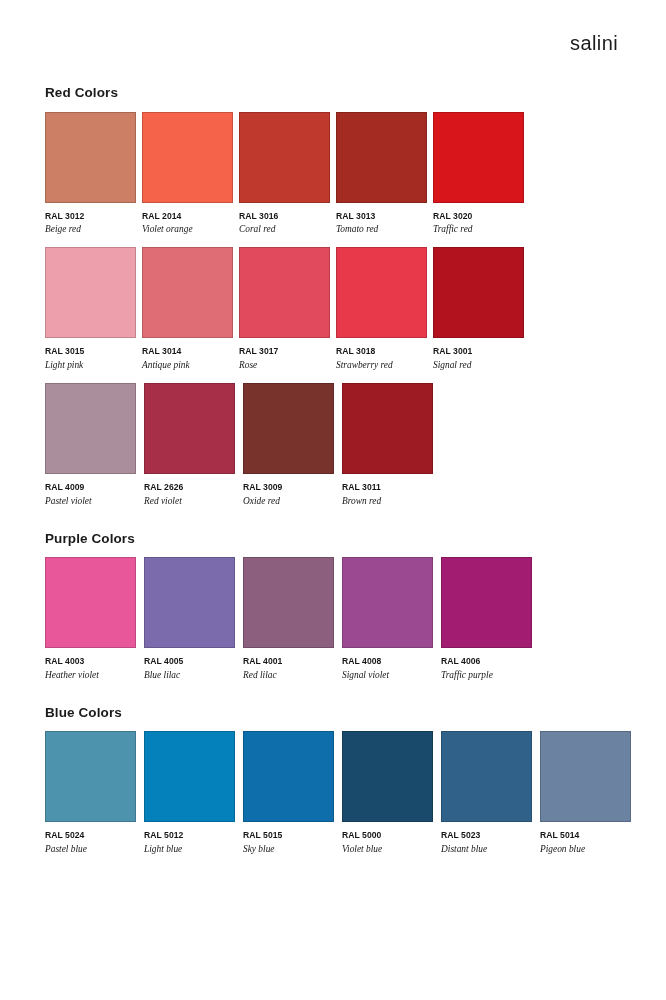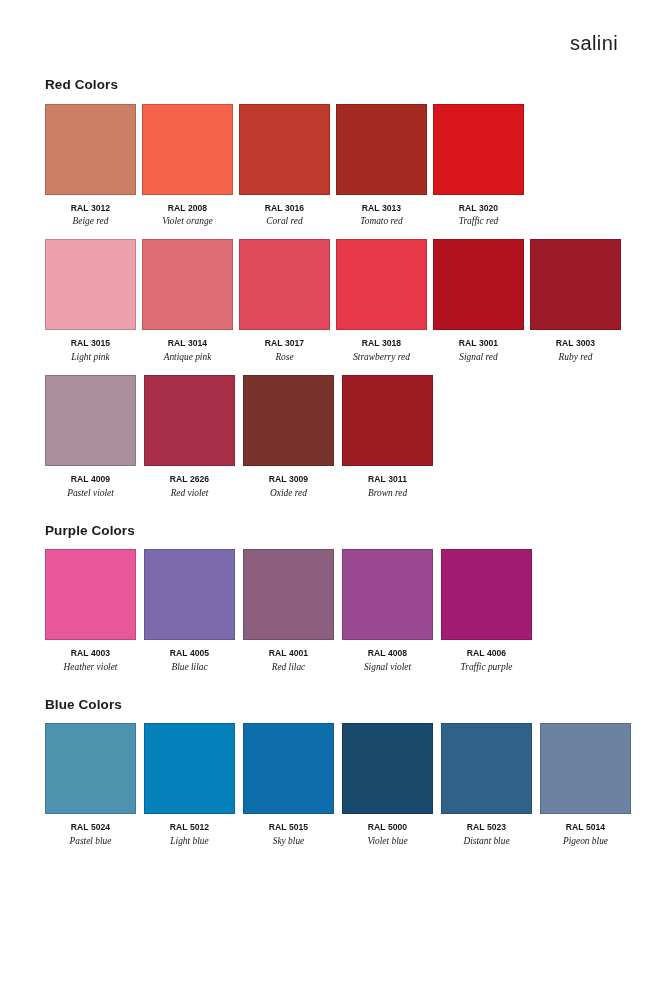--- a/index.html
+++ b/index.html
@@ -34,21 +34,21 @@
     font-weight: 400;
     letter-spacing: 0.4px;
     color: #1c1c1c;
     line-height: 1;
   }
 
   
   .sheet {
     position: absolute;
     left: 45px;
-    top: 78px;
+    top: 86px;
     width: 576px;
   }
   .section { width: 100%; }
   .section + .section { margin-top: 25px; }
 
   .section-title {
     font-family: "Liberation Sans", sans-serif;
     font-size: 13.5px;
     font-weight: bold;
     color: #1a1a1a;
@@ -56,21 +56,20 @@
     margin-bottom: 12px;
     line-height: 1;
   }
 
   
   .row {
     display: flex;
     flex-direction: row;
     gap: 6px;
     margin-bottom: 12px;
-    text-align: center;
   }
   .row:last-child { margin-bottom: 0; gap: 8px; }
 
   .cell {
     width: 91px;
     flex: 0 0 91px;
   }
 
   .chip {
     width: 91px;
@@ -112,21 +111,21 @@
       <div class="section">
         <div class="section-title">Red Colors</div>
         <div class="row">
           <div class="cell">
             <div class="chip" style="background: rgb(204, 127, 100);"></div>
             <div class="chip-code">RAL 3012</div>
             <div class="chip-name">Beige red</div>
           </div>
           <div class="cell">
             <div class="chip" style="background: rgb(244, 99, 74);"></div>
-            <div class="chip-code">RAL 2008</div>
+            <div class="chip-code">RAL 2014</div>
             <div class="chip-name">Violet orange</div>
           </div>
           <div class="cell">
             <div class="chip" style="background: rgb(191, 57, 44);"></div>
             <div class="chip-code">RAL 3016</div>
             <div class="chip-name">Coral red</div>
           </div>
           <div class="cell">
             <div class="chip" style="background: rgb(163, 43, 34);"></div>
             <div class="chip-code">RAL 3013</div>
@@ -157,25 +156,20 @@
           <div class="cell">
             <div class="chip" style="background: rgb(232, 57, 75);"></div>
             <div class="chip-code">RAL 3018</div>
             <div class="chip-name">Strawberry red</div>
           </div>
           <div class="cell">
             <div class="chip" style="background: rgb(178, 18, 30);"></div>
             <div class="chip-code">RAL 3001</div>
             <div class="chip-name">Signal red</div>
           </div>
-          <div class="cell">
-            <div class="chip" style="background: rgb(155, 27, 40);"></div>
-            <div class="chip-code">RAL 3003</div>
-            <div class="chip-name">Ruby red</div>
-          </div>
         </div>
         <div class="row">
           <div class="cell">
             <div class="chip" style="background: rgb(171, 142, 155);"></div>
             <div class="chip-code">RAL 4009</div>
             <div class="chip-name">Pastel violet</div>
           </div>
           <div class="cell">
             <div class="chip" style="background: rgb(167, 48, 72);"></div>
             <div class="chip-code">RAL 2626</div>

